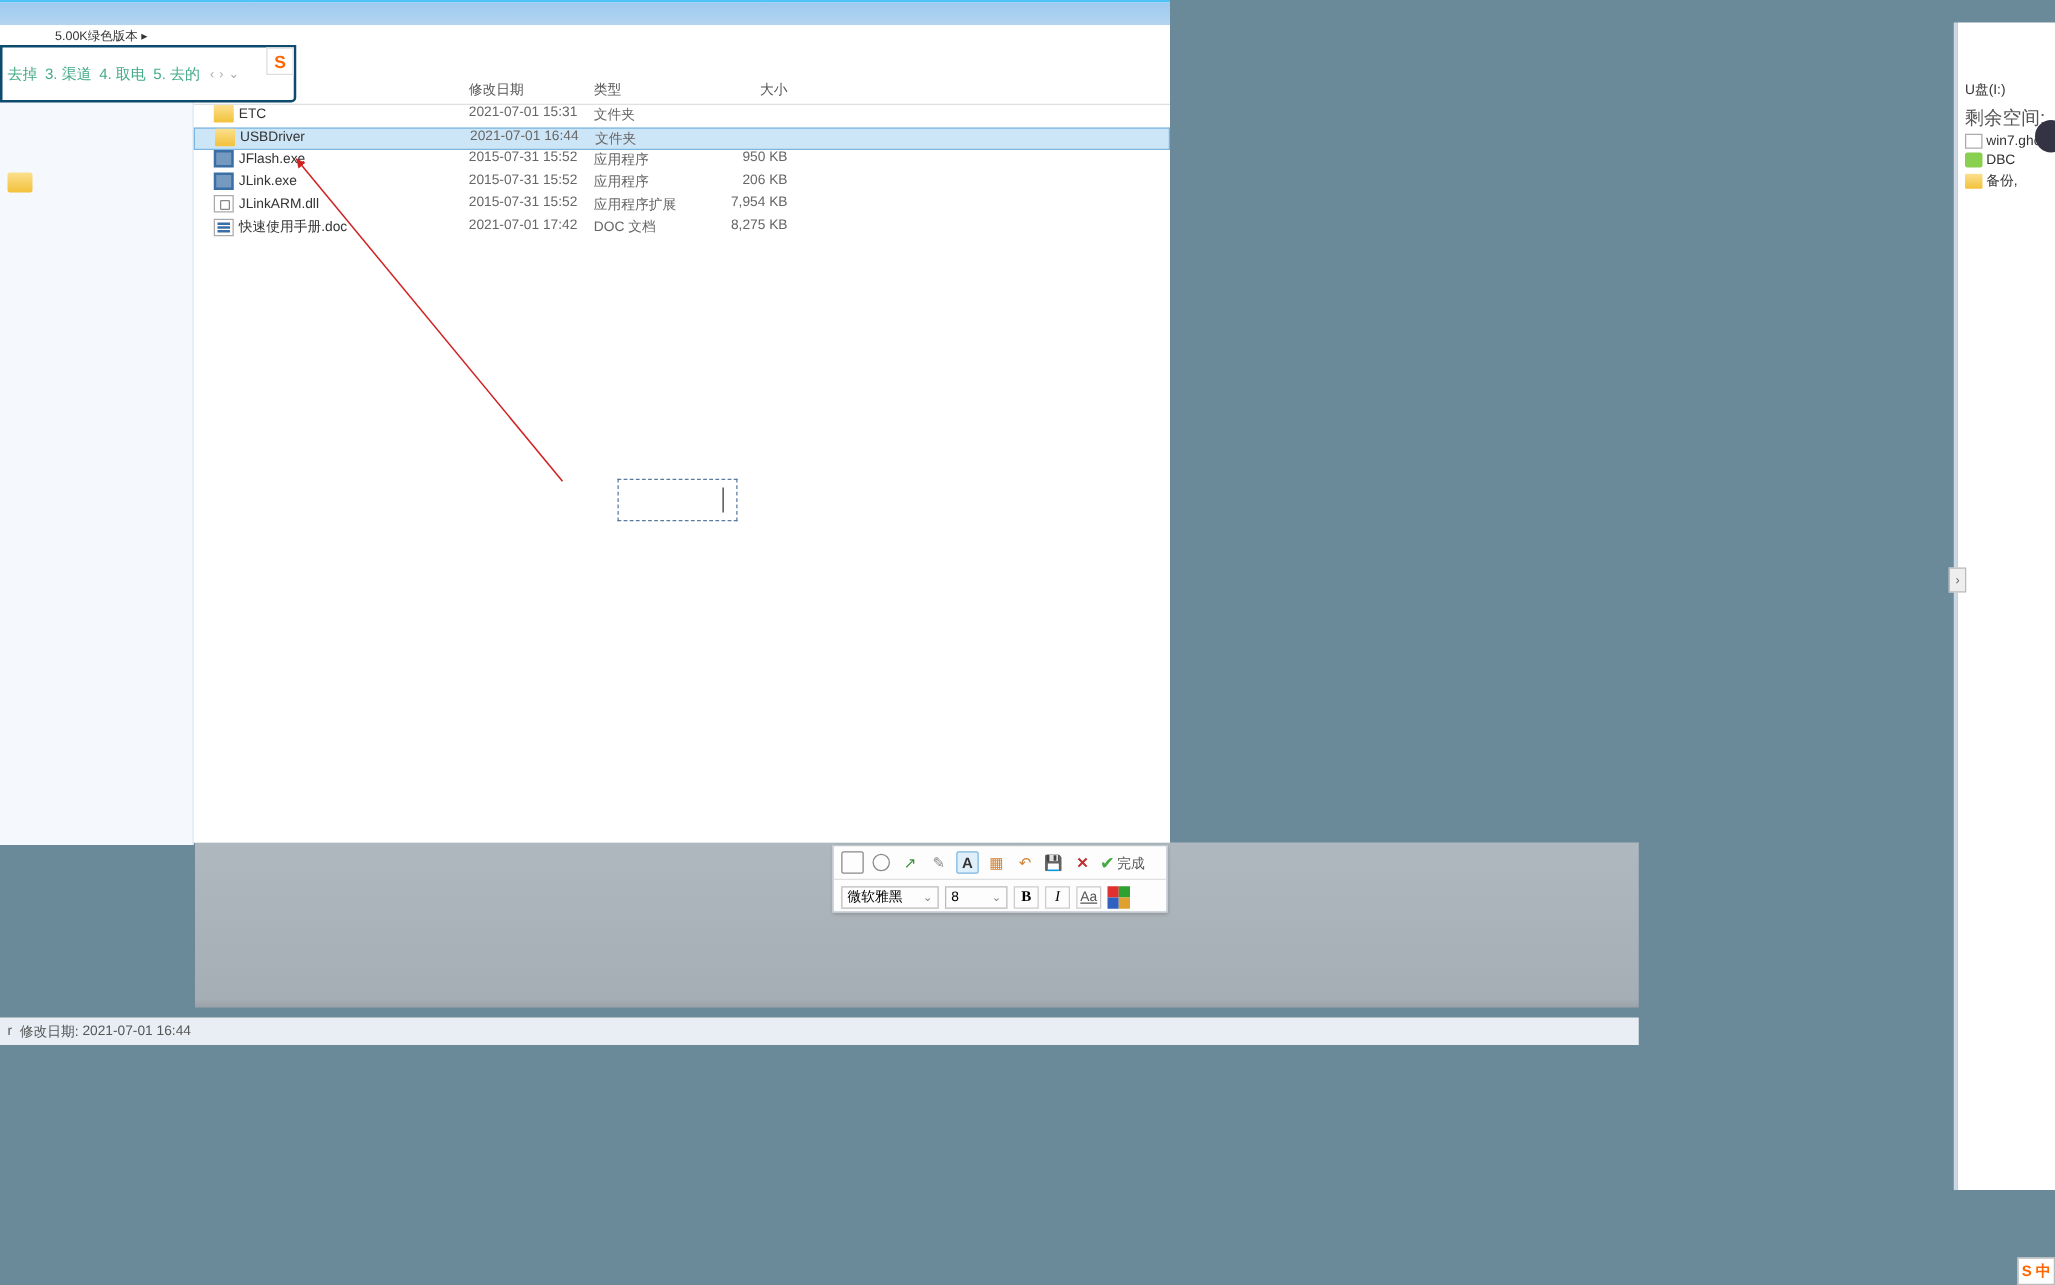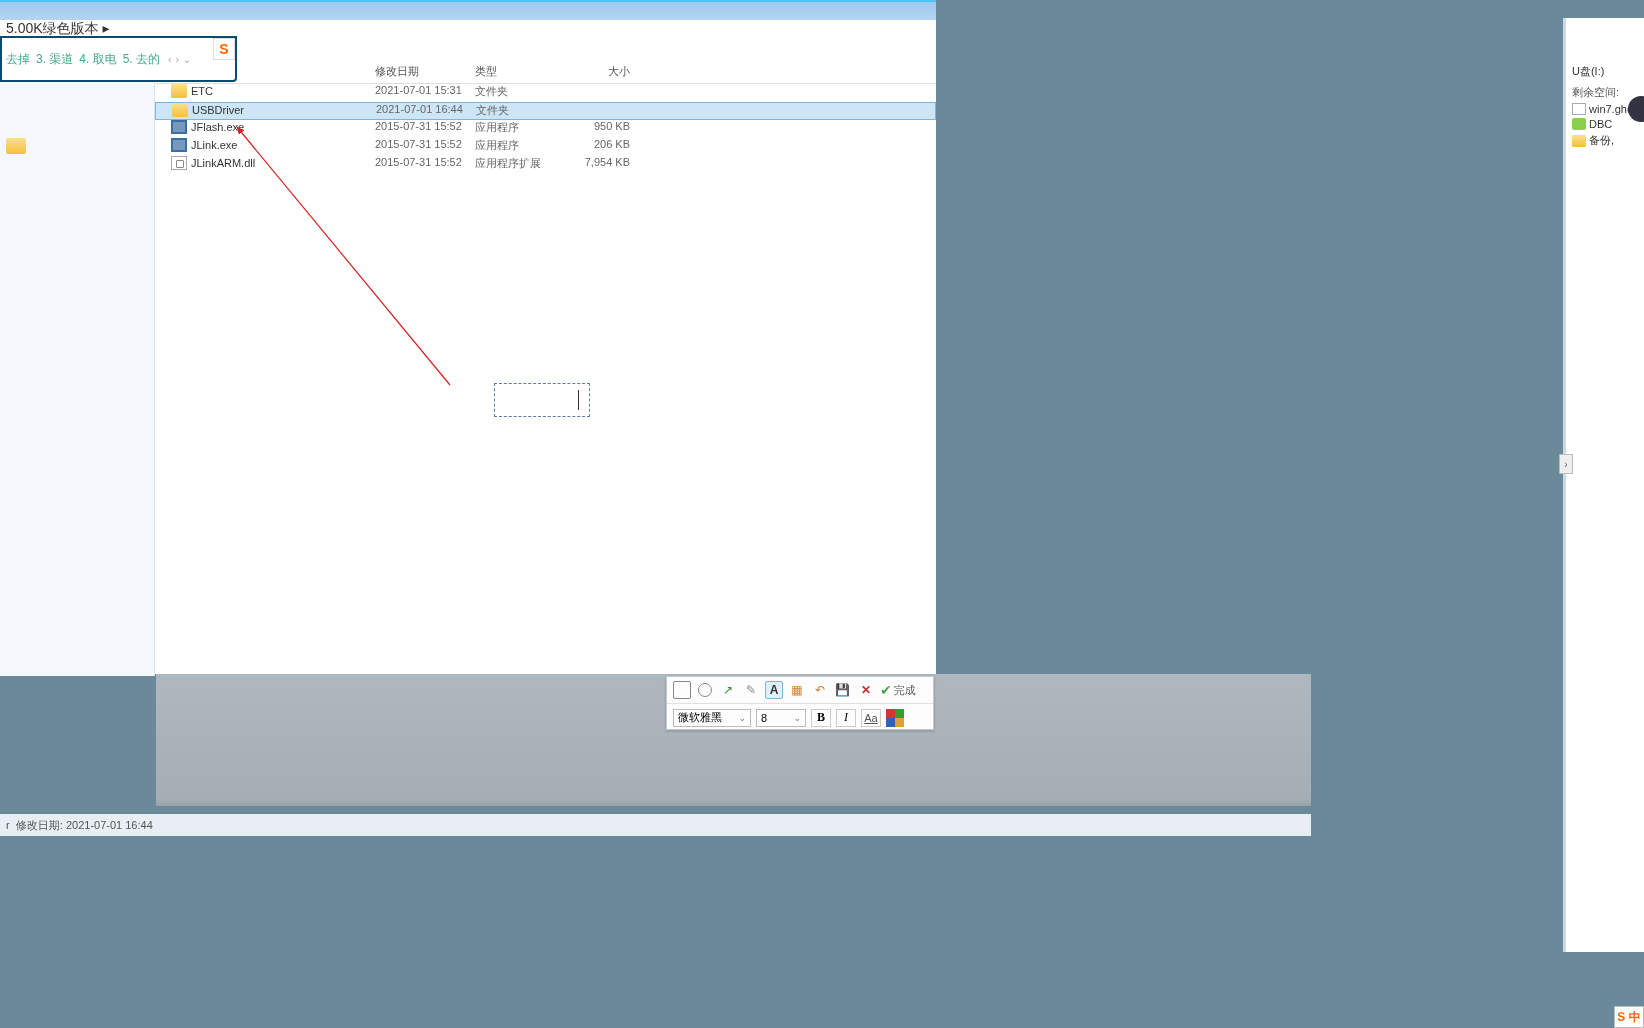--- a/index.html
+++ b/index.html
@@ -1,20 +1,20 @@
 <!DOCTYPE html>
 <html><head>
 <meta charset="utf-8">
 <style>
 * { margin: 0; padding: 0; box-sizing: border-box; font-family: "Microsoft YaHei", "微软雅黑", Tahoma, sans-serif; }
 body { background: #6b8a99; width: 1644px; height: 1028px; overflow: hidden; position: relative; }
 
 .main-window { position: absolute; left: 0; top: 0; width: 936px; height: 674px; background: #fff; border-top: 2px solid #4fc3f7; }
 .title-bar { height: 18px; background: linear-gradient(#9ec9ef, #b3d5f0); }
-.address-bar { height: 18px; background: #fff; font-size: 14px; color: #333; padding-left: 6px; display: flex; align-items: center; }
+.address-bar { height: 18px; background: #fff; font-size: 10px; color: #333; padding-left: 6px; display: flex; align-items: center; margin-left: 38px; }
 .ime-bar { position: absolute; left: 0; top: 36px; width: 237px; height: 46px; background: #fff; border: 2px solid #0c4a6e; border-bottom-right-radius: 4px; display: flex; align-items: center; font-size: 12px; color: #555; padding: 0 4px; }
 .ime-bar .opt { margin-right: 6px; color: #4a8; }
 .ime-bar .sogou-icon { position: absolute; top: 0; right: 0; width: 22px; height: 22px; background: #fff; border: 1px solid #ddd; display: flex; align-items: center; justify-content: center; color: #f60; font-weight: bold; font-size: 14px; }
 .ime-bar .nav-ico { color: #aaa; margin: 0 2px; font-size: 10px; }
 
 .left-panel { position: absolute; left: 0; top: 36px; width: 155px; height: 638px; background: #f5f9fd; border-right: 1px solid #d8e4f0; }
 .left-panel::after { content: ""; position: absolute; left: 6px; top: 100px; width: 20px; height: 16px; background: linear-gradient(#fbe08e,#f3c13a); border-radius: 2px; }
 
 .file-area { position: absolute; left: 155px; top: 36px; right: 0; bottom: 0; background: #fff; }
 .columns { display: flex; border-bottom: 1px solid #e0e0e0; height: 46px; align-items: flex-end; padding-bottom: 4px; font-size: 11px; color: #555; }
@@ -37,21 +37,21 @@
 
 .arrow-svg { position: absolute; left: 235px; top: 125px; pointer-events: none; }
 
 .annotation { position: absolute; left: 494px; top: 383px; width: 96px; height: 34px; border: 1px dashed #5a7aa0; display: flex; align-items: center; justify-content: center; font-size: 18px; font-weight: bold; color: #ffffff; background: transparent; }
 .annotation .caret { width: 1px; height: 20px; background: #333; margin-left: 1px; }
 
 .status-bar { position: absolute; left: 0; bottom: 0; width: 100%; height: 22px; background: #e8eef4; font-size: 11px; color: #555; padding-left: 6px; display: flex; align-items: center; }
 
 .right-panel { position: absolute; right: 0; top: 18px; width: 78px; height: 934px; background: #fff; }
 .right-panel .rp-title { font-size: 11px; color: #333; padding: 46px 0 0 6px; }
-.right-panel .rp-sub { font-size: 11px; color: #555; padding: 6px 0 0 6px; }
+.right-panel .rp-sub { font-size: 15px; color: #555; padding: 6px 0 0 6px; }
 .right-panel .rp-item { font-size: 11px; color: #333; padding: 3px 0 0 6px; display: flex; align-items: center; }
 .right-panel .ricon { width: 14px; height: 12px; margin-right: 3px; display: inline-block; }
 .right-panel .ricon.gho { background: #fff; border: 1px solid #aaa; }
 .right-panel .ricon.dbc { background: #8ad050; border-radius: 2px; }
 .right-panel .ricon.bak { background: linear-gradient(#fbe08e,#f3c13a); border-radius: 1px; }
 .right-panel .expand-toggle { position: absolute; top: 436px; left: -7px; width: 14px; height: 20px; background: #eee; border: 1px solid #bbb; display: flex; align-items:center; justify-content:center; font-size:10px; color:#666;}
 .right-panel .avatar { position:absolute; top: 78px; right: -10px; width: 26px; height: 26px; background:#334; border-radius:50%;}
 .right-panel::before { content:""; position:absolute; left:-3px; top:0; width:3px; height:100%; background:#cdd8e4;}
 
 .screenshot-toolbar { position: absolute; left: 666px; top: 676px; width: 268px; height: 54px; background: #fdfdfd; border: 1px solid #c0c8d0; box-shadow: 0 1px 3px rgba(0,0,0,.2); }
@@ -143,20 +143,29 @@
         </div>
         <div class="file-row">
           <div class="fname">
             <span class="fico dll"></span>
             <span>JLinkARM.dll</span>
           </div>
           <div class="fdate">2015-07-31 15:52</div>
           <div class="ftype">应用程序扩展</div>
           <div class="fsize">7,954 KB</div>
         </div>
+        <div class="file-row">
+          <div class="fname">
+            <span class="fico doc"></span>
+            <span>快速使用手册.doc</span>
+          </div>
+          <div class="fdate">2021-07-01 17:42</div>
+          <div class="ftype">DOC 文档</div>
+          <div class="fsize">8,275 KB</div>
+        </div>
       </div>
   </div>
 </div>
 
 <div class="ime-bar">
   <span id="ime-opts"><span class="opt">去掉</span><span class="opt">3. 渠道</span><span class="opt">4. 取电</span><span class="opt">5. 去的</span></span>
   <span class="nav-ico">‹</span>
   <span class="nav-ico">›</span>
   <span class="nav-ico">⌄</span>
   <div class="sogou-icon">S</div>

